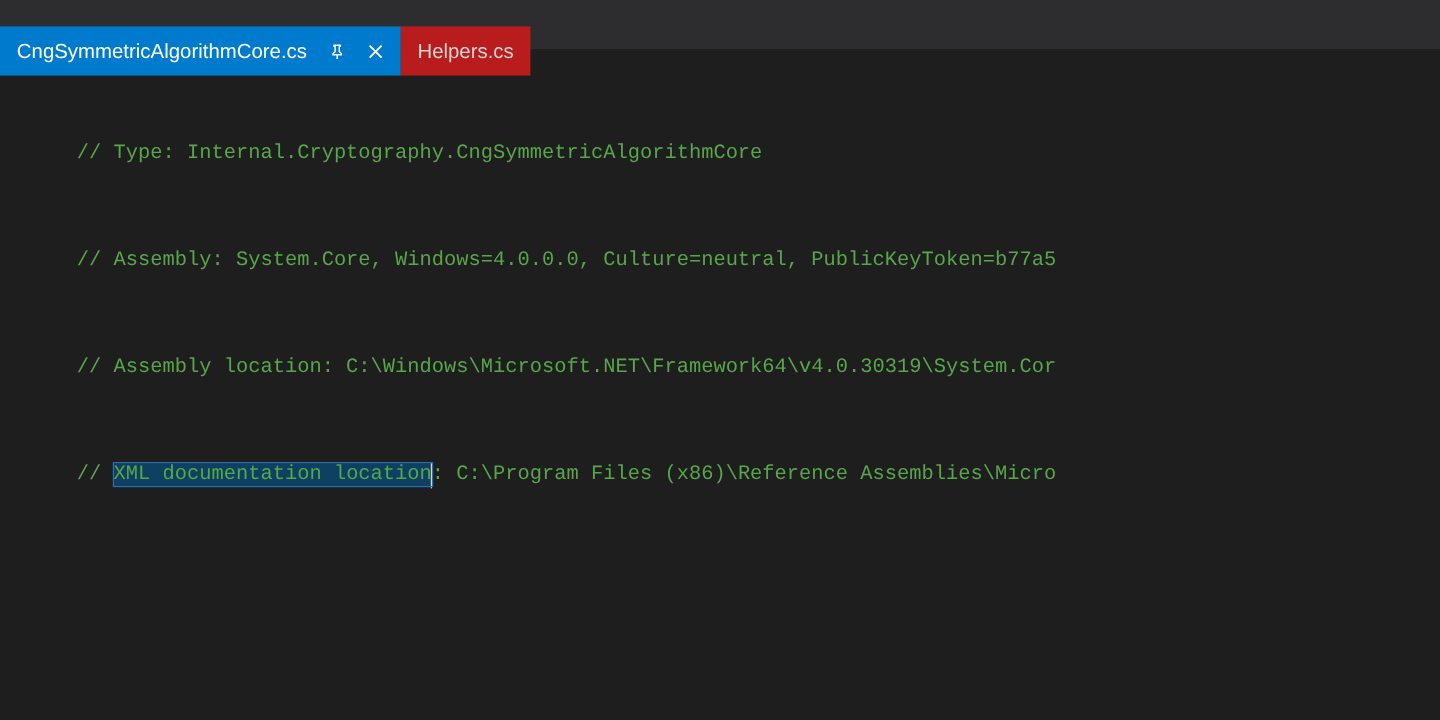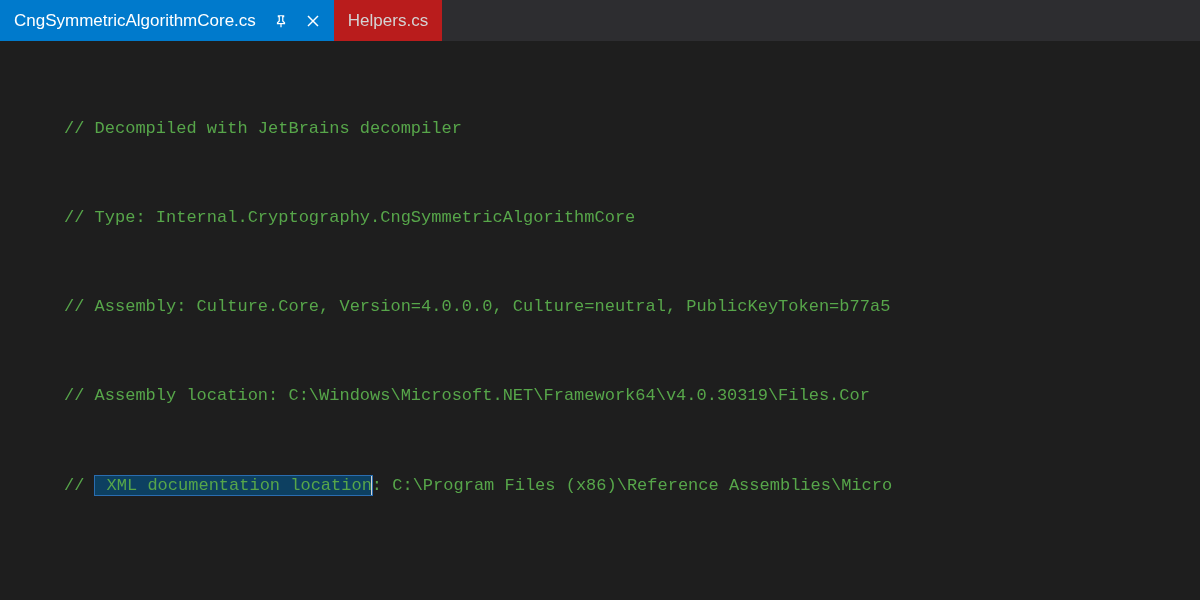--- a/index.html
+++ b/index.html
@@ -20,20 +20,21 @@
     }
     .tab {
       display: flex;
       align-items: center;
       padding: 0 14px;
       height: 100%;
       font-family: 'Segoe UI', sans-serif;
       font-size: 17px;
       cursor: pointer;
       gap: 18px;
+      margin-top: 22px;
     }
     .tab.active {
       background: #007acc;
       color: #ffffff;
     }
     .tab.inactive {
       background: #b91c1c;
       color: #d4d4d4;
     }
     .tab-icon {
@@ -62,21 +63,20 @@
       position: relative;
     }
     .code {
       flex: 1;
       padding-left: 2px;
     }
     .comment { color: #57a64a; }
     .sel {
       background: rgba(0, 92, 153, 0.55);
       outline: 1px solid #2a6db0;
-      padding-left: 12px;
     }
     .caret {
       display: inline-block;
       width: 1px;
       height: 1.2em;
       background: #d4d4d4;
       vertical-align: text-top;
       margin-left: -1px;
     }
   </style>
@@ -98,24 +98,23 @@
         <line x1="11" y1="1" x2="1" y2="11"></line>
       </svg>
     </span>
   </div>
   <div class="tab inactive">
     <span>Helpers.cs</span>
   </div>
 </div>
 
 <div class="editor">
-  <div class="line"><div class="gutter"></div><div class="code"><span class="comment">// Decompiled with JetBrains decompiler</span></div></div>
   <div class="line"><div class="gutter"></div><div class="code"><span class="comment">// Type: Internal.Cryptography.CngSymmetricAlgorithmCore</span></div></div>
-  <div class="line"><div class="gutter"></div><div class="code"><span class="comment">// Assembly: Culture.Core, Version=4.0.0.0, Culture=neutral, PublicKeyToken=b77a5</span></div></div>
-  <div class="line"><div class="gutter"></div><div class="code"><span class="comment">// Assembly location: C:\Windows\Microsoft.NET\Framework64\v4.0.30319\Files.Cor</span></div></div>
+  <div class="line"><div class="gutter"></div><div class="code"><span class="comment">// Assembly: System.Core, Windows=4.0.0.0, Culture=neutral, PublicKeyToken=b77a5</span></div></div>
+  <div class="line"><div class="gutter"></div><div class="code"><span class="comment">// Assembly location: C:\Windows\Microsoft.NET\Framework64\v4.0.30319\System.Cor</span></div></div>
   <div class="line"><div class="gutter"></div><div class="code"><span class="comment">// </span><span class="comment sel">XML documentation location</span><span class="caret"></span><span class="comment">: C:\Program Files (x86)\Reference Assemblies\Micro</span></div></div>
   
   
   
   
   
   
   
   
   

